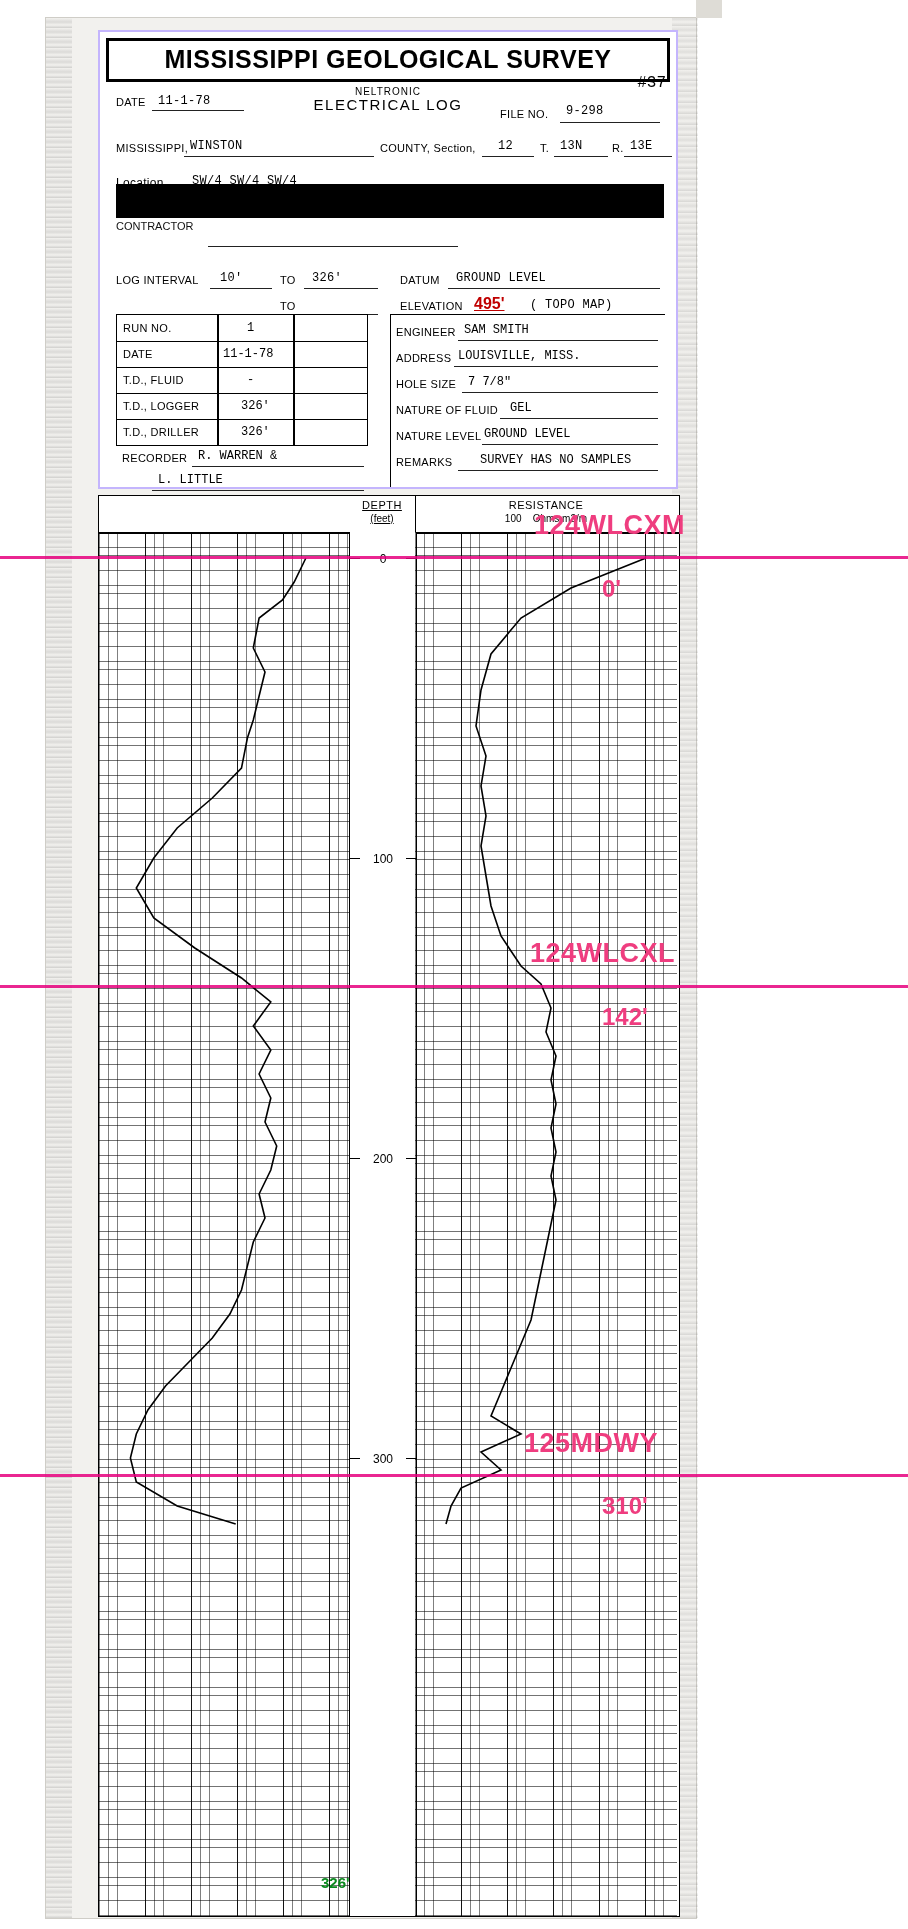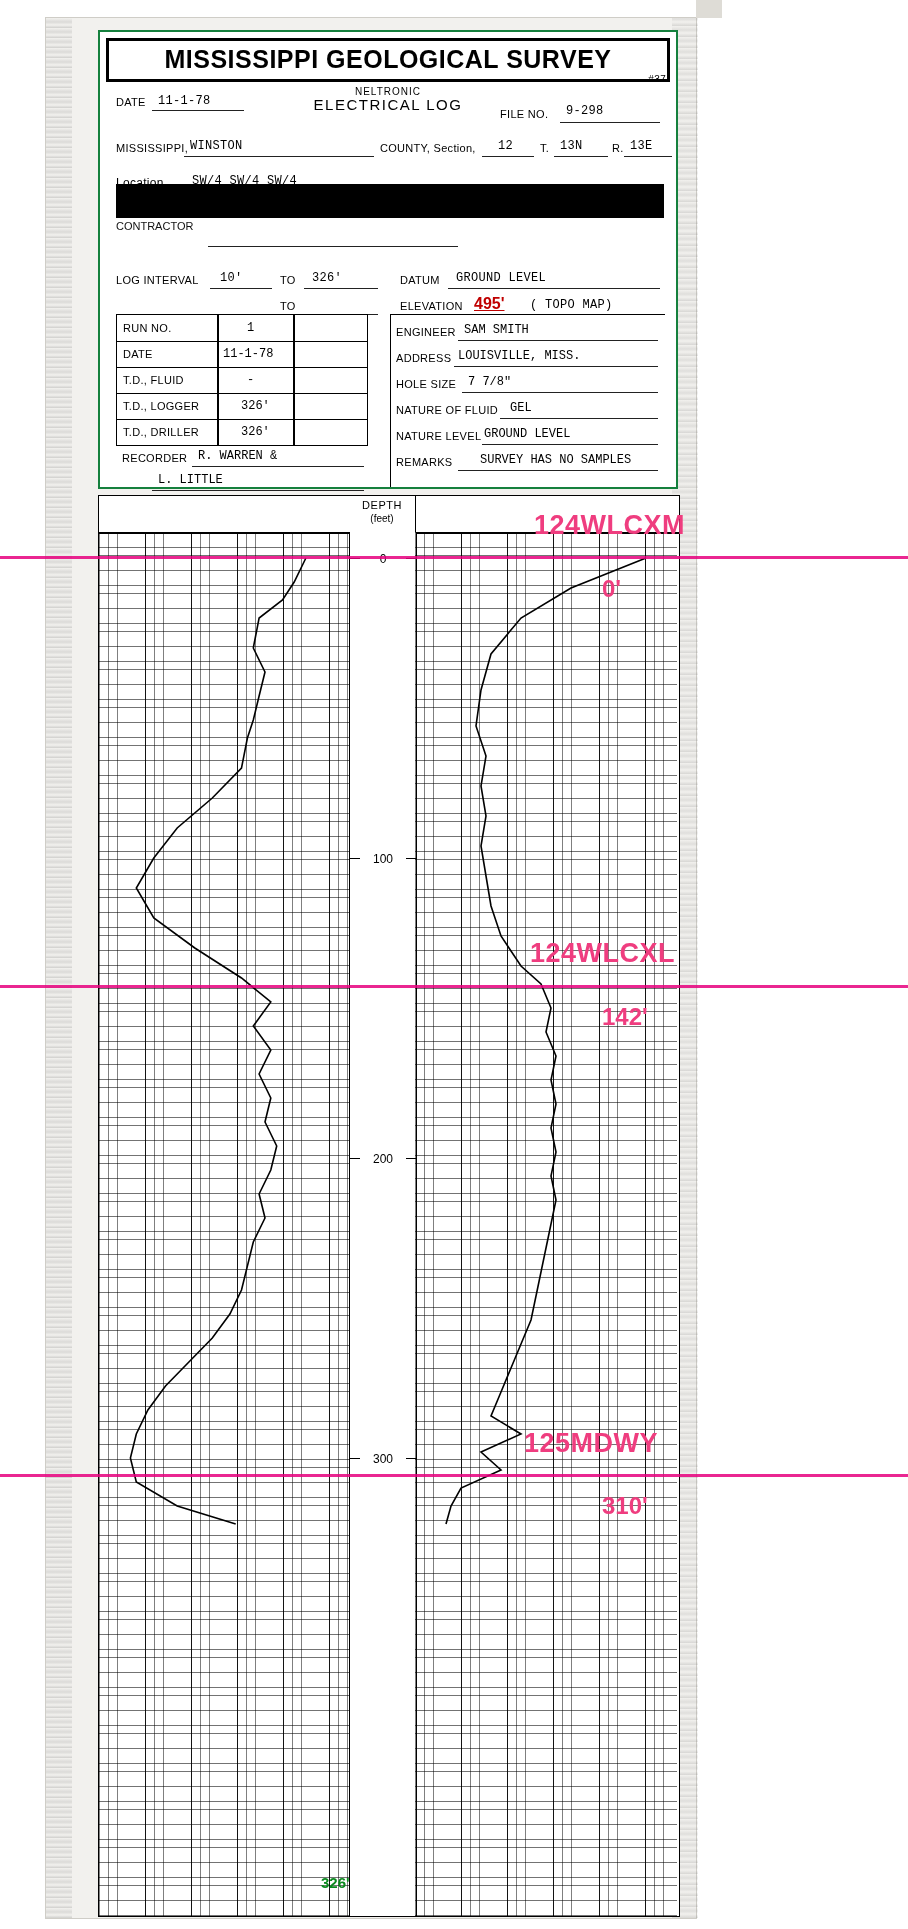--- a/index.html
+++ b/index.html
@@ -28,21 +28,21 @@
     background:
       repeating-linear-gradient(0deg, rgba(90,90,90,.25) 0px, rgba(255,255,255,0) 4px, rgba(120,120,120,.22) 7px, rgba(255,255,255,0) 11px);
     opacity:.7;
   }
   
   #form{
     position:absolute;left:98px;top:30px;width:580px;
     color:#000;
   }
   .outer-box{
-    border:2px solid #15803d;
+    border:2px solid #c4b5fd;
     padding:0;
     background:#fff;
   }
   .title-bar{
     border:3px solid #000;
     margin:6px 6px 2px 6px;
     text-align:center;
     font-weight:bold;
     font-size:25px;
     letter-spacing:.5px;
@@ -149,21 +149,21 @@
 <div class="tornstrip"></div>
 
 <div id="form">
   <div class="outer-box" style="position:relative;height:455px;">
 
     <div class="title-bar">MISSISSIPPI GEOLOGICAL SURVEY</div>
 
     <div style="position:relative;height:52px;">
       <div class="sub-title">NELTRONIC</div>
       <div class="sub-title2">ELECTRICAL LOG</div>
-      <div style="position:absolute;right:10px;top:-12px;font-family:'Liberation Mono',monospace;font-size:10px;">#37</div>
+      <div style="position:absolute;right:10px;top:-12px;font-family:'Liberation Mono',monospace;font-size:16px;">#37</div>
 
       <div class="lbl" style="left:16px;top:10px;">DATE</div>
       <div class="ul" style="left:52px;top:8px;width:92px;"></div>
       <div class="val" style="left:58px;top:8px;">11-1-78</div>
 
       <div class="lbl" style="left:400px;top:22px;">FILE NO.</div>
       <div class="ul" style="left:460px;top:20px;width:100px;"></div>
       <div class="val" style="left:466px;top:18px;">9-298</div>
     </div>
 
@@ -276,23 +276,31 @@
       <div style="position:relative;height:22px;">
         <span class="ul" style="left:4px;top:6px;width:258px;"></span>
       </div>
     </div>
 
   </div>
 </div>
 
 <div id="chart">
 
-  <div class="colhead" style="left:250px;width:66px;">
+  <div class="colhead" style="left:250px;width:66px;text-decoration:underline;">
     <span class="chead-t">DEPTH</span>
     <span class="chead-s">(feet)</span>
+  </div>
+  <div class="colhead" style="left:316px;width:262px;border-right:none;">
+    <span class="chead-t">RESISTANCE</span>
+    <span class="chead-s">
+      <span>100</span>
+      &nbsp;&nbsp;
+      <span>Ohms  m2/m</span>
+    </span>
   </div>
   <div style="position:absolute;left:0;top:36px;width:100%;height:1.5px;background:#000;"></div>
 
   <div class="track" style="left:0;width:250px;">
     <div class="major" style="left:46px;"></div>
     <div class="major" style="left:92px;"></div>
     <div class="major" style="left:138px;"></div>
     <div class="major" style="left:184px;"></div>
     <div class="major" style="left:230px;"></div>
   </div>

